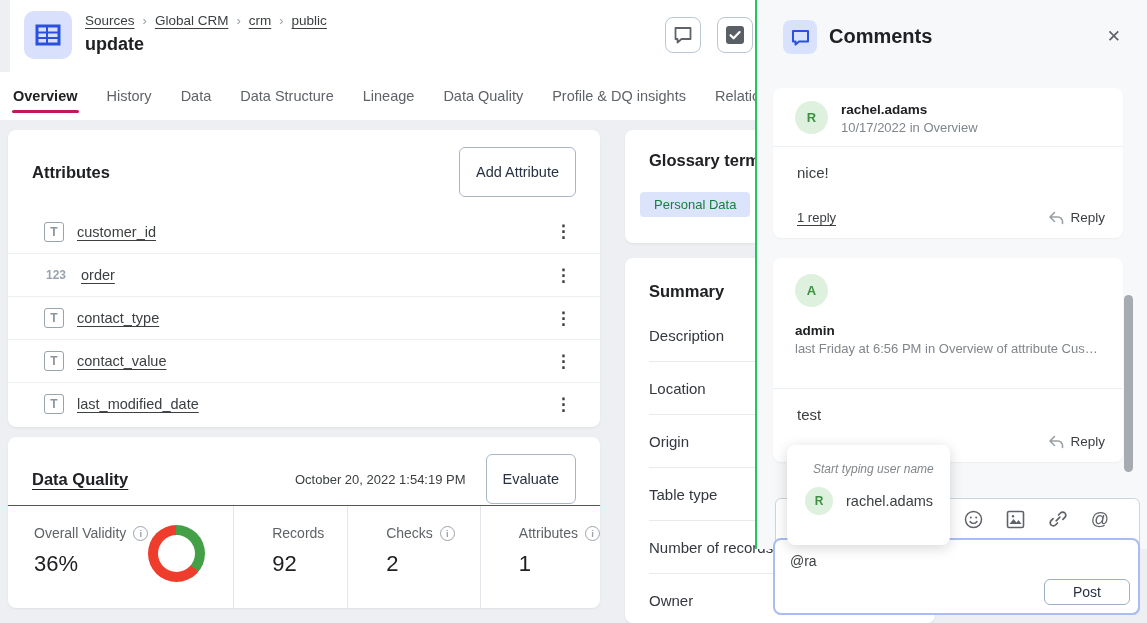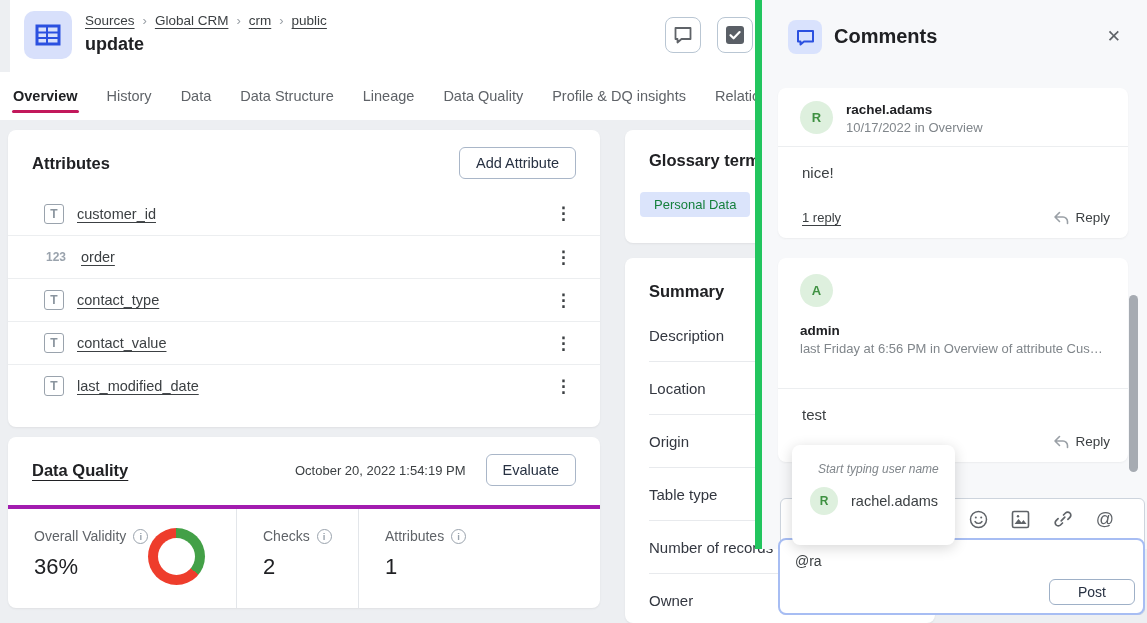--- a/index.html
+++ b/index.html
@@ -31,40 +31,40 @@
   .card { position:absolute; background:#fff; border-radius:8px;
     box-shadow:0 1px 2px rgba(60,64,67,.08); overflow:hidden; }
   #attributes-card { left:8px; top:130px; width:592px; height:297px; }
   #dq-card        { left:8px; top:437px; width:592px; height:171px; }
   #glossary-card  { left:625px; top:130px; width:310px; height:113px; }
   #summary-card   { left:625px; top:258px; width:310px; height:365px; }
 
   .card-head { display:flex; align-items:center; padding:17px 24px 13px; }
   .panel-title { font-size:16.5px; font-weight:700; color:#202124; }
   .btn { border:1px solid #a9b6c8; border-radius:6px; background:#fff; font-size:14.5px;
-    color:#273142; font-weight:500; padding:7px 16px; cursor:pointer;
+    color:#273142; font-weight:500; padding:16px 16px; cursor:pointer;
     font-family:"Liberation Sans", sans-serif; }
   .card-head .btn { margin-left:auto; }
 
   .attr-row { height:43px; display:flex; align-items:center; padding:0 28px 0 36px; }
   .attr-row + .attr-row { border-top:1px solid #eceef0; }
   .type-box { width:20px; height:20px; border:1.5px solid #9aa3ad; border-radius:3px;
     color:#8a949e; font-size:12px; font-weight:700; display:flex; align-items:center; justify-content:center; }
   .type-num { width:24px; color:#9aa3ad; font-size:12px; font-weight:600; text-align:center; }
   .attr-link { margin-left:13px; font-size:14.5px; color:#3c4043; text-decoration:underline;
     text-underline-offset:3px; cursor:pointer; }
   .pill { background:#dbe4fb; color:#15803d; font-size:13px; font-weight:500;
     padding:5px 14px; border-radius:4px; white-space:nowrap; }
   .attr-row .pill { margin-left:16px; }
   .kebab { margin-left:auto; color:#3c4043; font-size:17px; font-weight:700; cursor:pointer; line-height:1; }
 
   .dq-title { font-size:16.5px; font-weight:700; color:#202124; text-decoration:underline;
     text-underline-offset:4px; cursor:pointer; }
   .dq-date { margin-left:auto; margin-right:20px; font-size:13px; color:#3c4043; }
-  .stats { position:absolute; left:0; right:0; top:68px; bottom:0; border-top:4px solid #a21caf; display:flex; }
+  .stats { position:absolute; left:0; right:0; top:68px; bottom:0; border-top:1px solid #a21caf; display:flex;gap:12px; }
   .stat { position:relative; padding:19px 0 0 26px; }
   .stat.s1 { width:229px; } .stat.s2 { width:103px; } .stat.s3 { width:122px; } .stat.s4 { flex:1; }
   .stat.b { border-right:1px solid #e3e6ea; }
   .stat-label { display:flex; align-items:center; gap:7px; font-size:14px; color:#5f6368; }
   .info { width:15px; height:15px; border:1px solid #9aa3ad; border-radius:50%; color:#9aa3ad;
     font-size:9.5px; font-weight:700; display:inline-flex; align-items:center; justify-content:center; }
   .stat-value { margin-top:10px; font-size:22px; font-weight:500; color:#202124; }
   .donut { position:absolute; left:140px; top:19px; width:57px; height:57px; border-radius:50%; }
   .donut::after { content:""; position:absolute; inset:10px; background:#fff; border-radius:50%; }
 
@@ -73,21 +73,21 @@
   .plus-btn { width:38px; height:34px; border:1px solid #a9b6c8; border-radius:6px; background:#fff;
     font-size:17px; color:#273142; display:flex; align-items:center; justify-content:center; cursor:pointer; }
 
   #summary-card .card-head { padding:24px 24px 8px; }
   .sum-row { margin-left:24px; padding:18px 0 17px; border-bottom:1px solid #e8eaed;
     font-size:15px; color:#333740; font-weight:500; }
   .sum-row:last-child { border-bottom:none; }
 
   
   .panel { position:absolute; left:755px; top:0; width:392px; height:549px;
-    background:#f7f8fa; border-left:7px solid #22c55e; z-index:5; }
+    background:#f7f8fa; border-left:2px solid #22c55e; z-index:5; }
   .panel-hd-icon { position:absolute; left:26px; top:20px; width:34px; height:34px;
     background:#d9e2fd; border-radius:8px; display:flex; align-items:center; justify-content:center; }
   .panel-hd-title { position:absolute; left:72px; top:25px; font-size:20px; font-weight:600; color:#202124; }
   .panel-close { position:absolute; right:26px; top:26px; font-size:17px; color:#5f6368; cursor:pointer; }
 
   .comment-card { position:absolute; left:16px; width:350px; background:#fff; border-radius:8px;
     box-shadow:0 1px 2px rgba(60,64,67,.06); }
   #comment-1 { top:88px; height:150px; }
   #comment-2 { top:258px; height:204px; }
   .avatar { width:33px; height:33px; border-radius:50%; background:#def0de; color:#3f9142;
@@ -224,20 +224,26 @@
       </div>
       <div class="stats">
         <div class="stat s1 b">
           <div class="stat-label">
             <span>Overall Validity</span>
             <span class="info">i</span>
           </div>
           <div class="stat-value">36%</div>
           <div class="donut" style="background: conic-gradient(rgb(67, 160, 71) 0deg, rgb(67, 160, 71) 36%, rgb(238, 61, 44) 36%, rgb(238, 61, 44) 100%);"></div>
         </div>
+        <div class="stat s2 b">
+          <div class="stat-label">
+            <span>Records</span>
+          </div>
+          <div class="stat-value">92</div>
+        </div>
         <div class="stat s3 b">
           <div class="stat-label">
             <span>Checks</span>
             <span class="info">i</span>
           </div>
           <div class="stat-value">2</div>
         </div>
         <div class="stat s4">
           <div class="stat-label">
             <span>Attributes</span>

